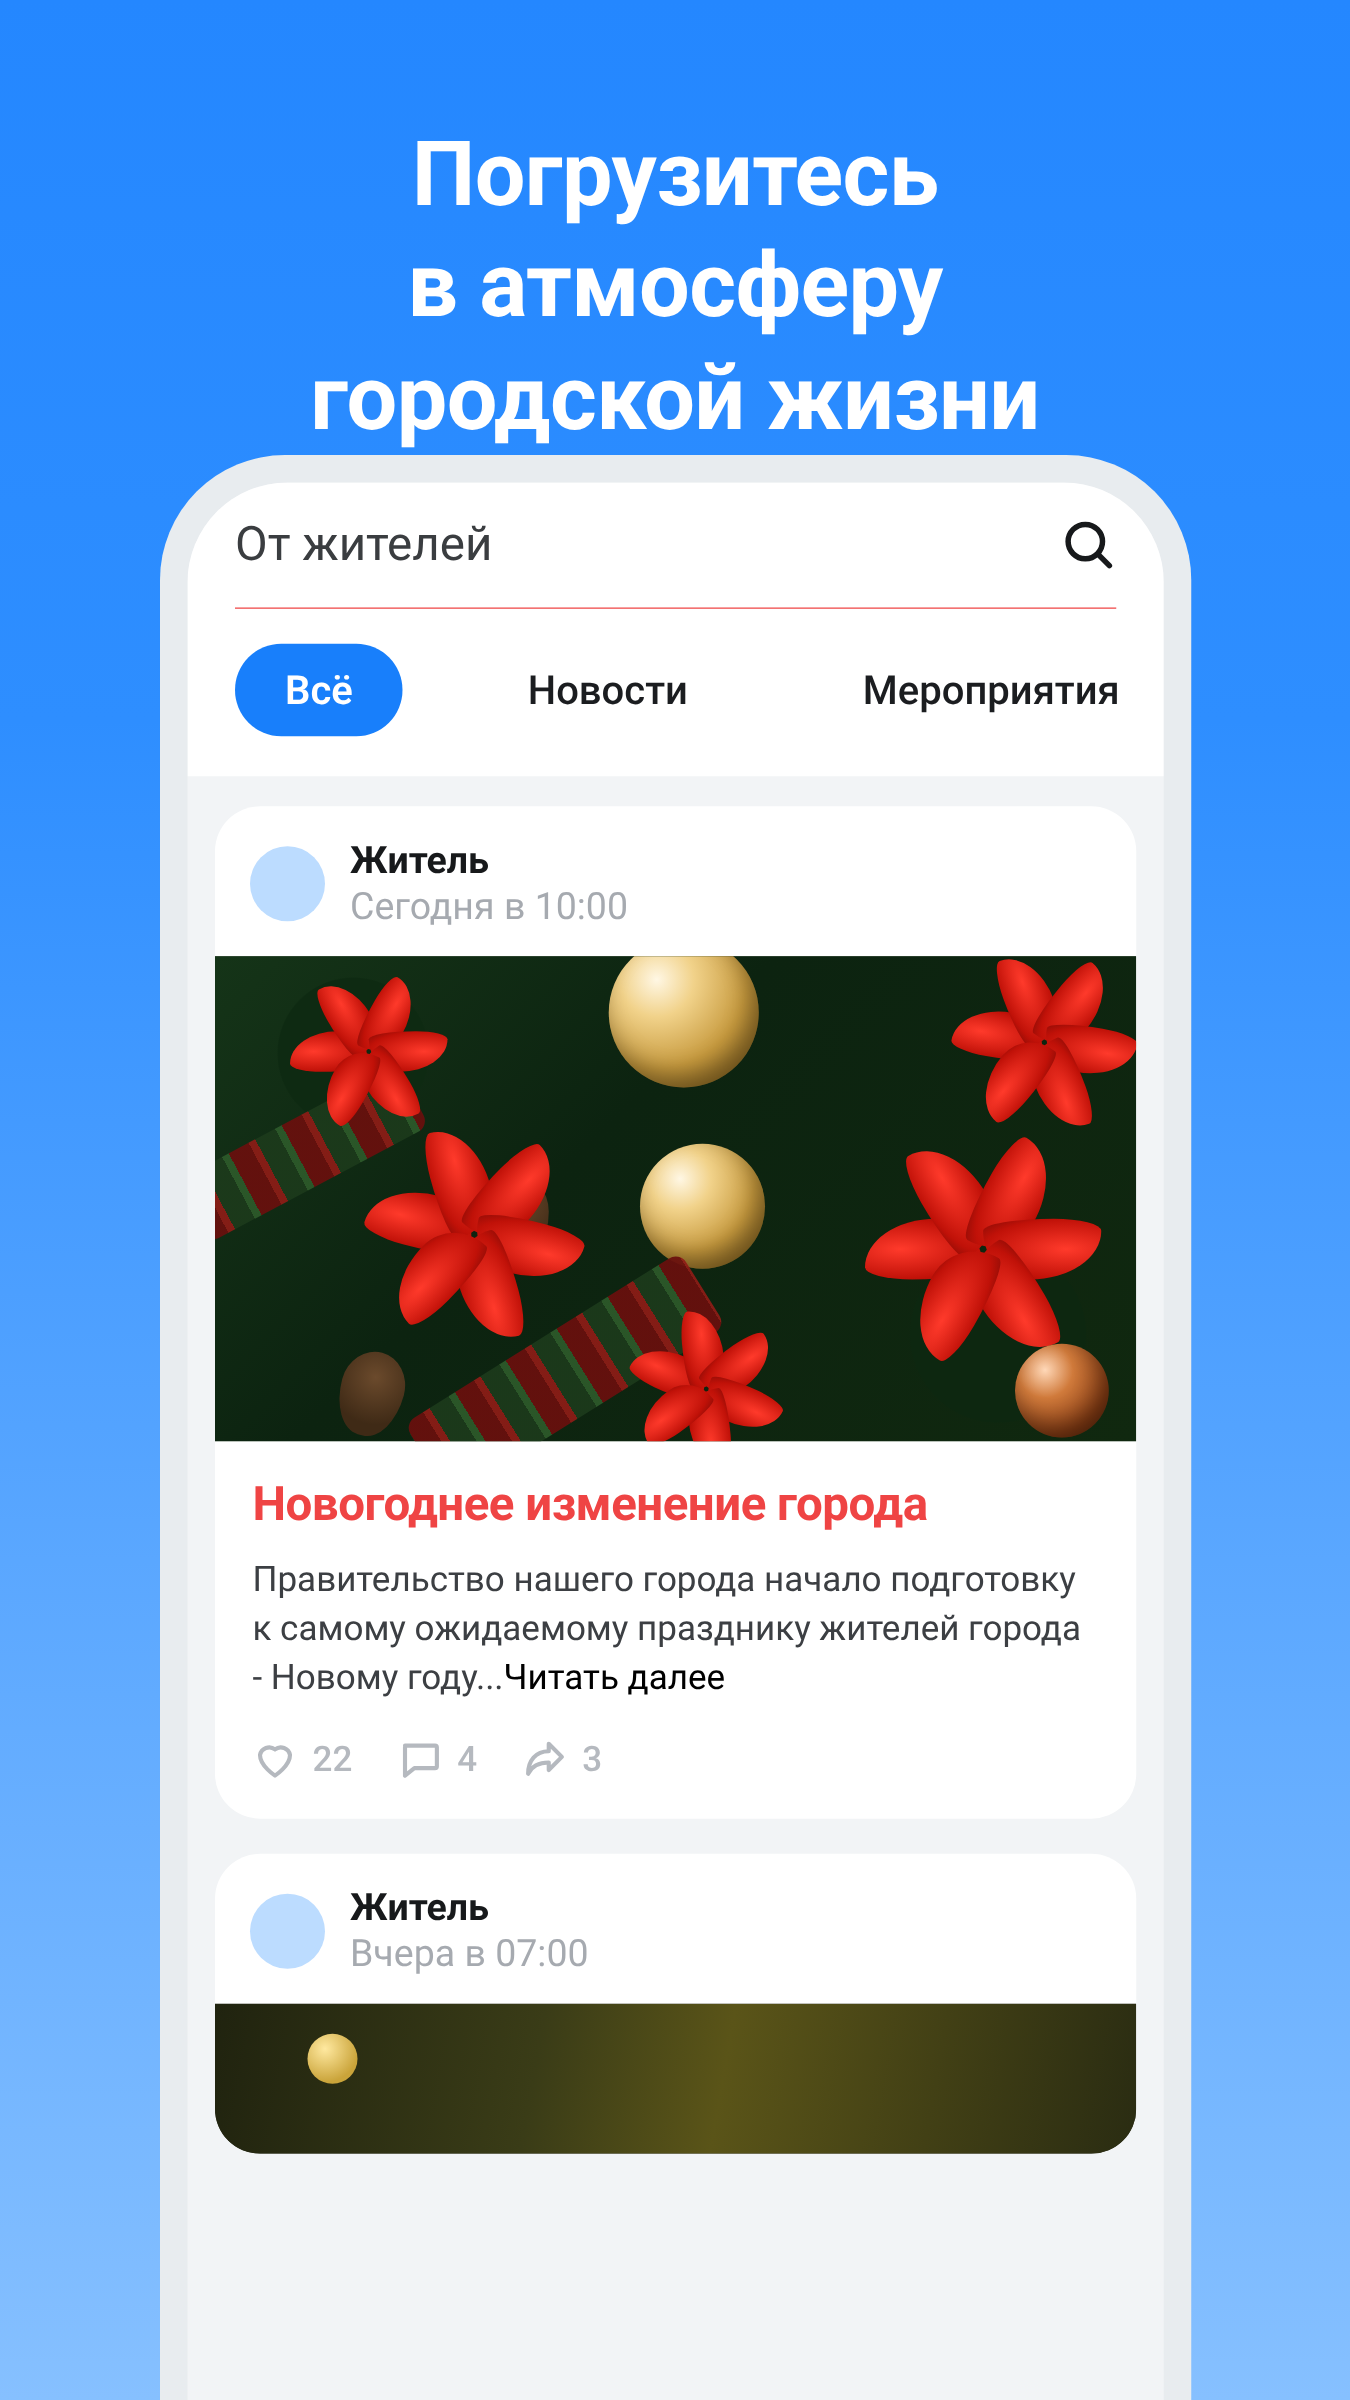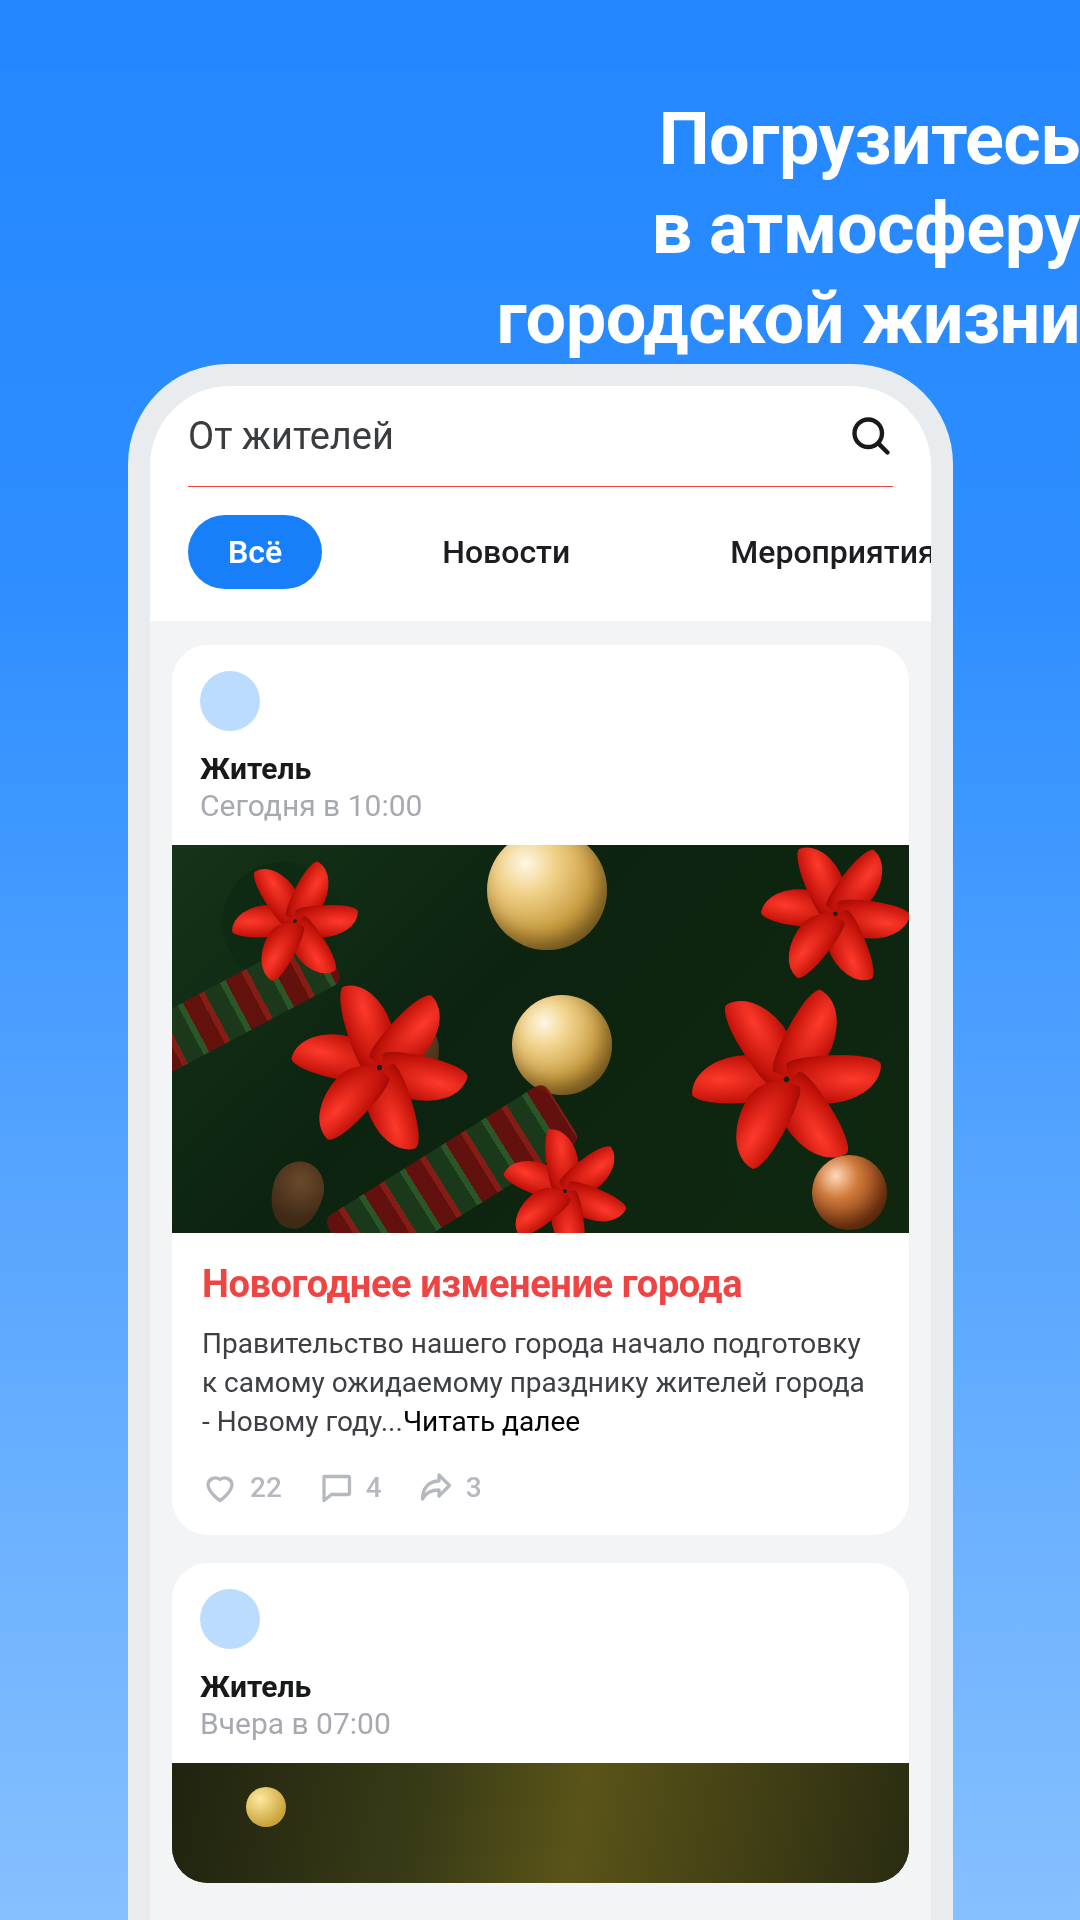--- a/index.html
+++ b/index.html
@@ -5,21 +5,21 @@
   * { box-sizing: border-box; margin: 0; padding: 0; }
   html, body { width: 1080px; height: 1920px; }
   body {
     font-family: -apple-system, BlinkMacSystemFont, "Segoe UI", Roboto, Helvetica, Arial, sans-serif;
     background: linear-gradient(180deg, #2487ff 0%, #2e8eff 30%, #86c0ff 100%);
     overflow: hidden;
   }
   .promo-stage { width: 1080px; height: 1920px; position: relative; }
   .promo-title {
     position: absolute; top: 95px; left: 0; right: 0;
-    text-align: right; color: #fff; font-size: 72px; font-weight: 700;
+    text-align: center; color: #fff; font-size: 72px; font-weight: 700;
     line-height: 1.24; letter-spacing: -0.5px;
   }
   .phone-frame {
     position: absolute; left: 128px; top: 364px;
     width: 825px; height: 1560px;
     background: #e8ecef; border-radius: 100px 100px 0 0;
     padding: 22px 22px 0 22px;
   }
   .phone-screen {
     width: 100%; height: 100%;
@@ -30,34 +30,34 @@
     background: #fff; padding: 28px 38px 0 38px;
   }
   .header-row {
     display: flex; align-items: center; justify-content: space-between;
     padding-bottom: 28px; border-bottom: 1px solid #ef4444;
   }
   .header-title { font-size: 38px; font-weight: 400; color: #3a3d40; }
   .search-icon { width: 44px; height: 44px; }
   .search-icon svg { width: 100%; height: 100%; }
   .tabs-row {
-    display: flex; align-items: center; gap: 80px;
+    display: flex; align-items: center; gap: 60px;
     padding: 28px 0 32px 0;
   }
   .tab-chip {
     font-size: 32px; font-weight: 500; color: #1b1d20;
     padding: 18px 40px; border-radius: 50px; cursor: pointer;
   }
   .tab-chip.active { background: #187ffb; color: #fff; font-weight: 600; }
   .feed { padding: 24px 22px 0 22px; }
   .card {
     background: #fff; border-radius: 36px; overflow: hidden;
     margin-bottom: 28px;
   }
-  .card-header { display: flex; align-items: flex-start; gap: 20px; padding: 26px 28px 22px 28px; flex-direction: column; }
+  .card-header { display: flex; align-items: center; gap: 20px; padding: 26px 28px 22px 28px; }
   .avatar { width: 60px; height: 60px; border-radius: 50%; background: #bcdcff; flex-shrink: 0; }
   .author-block { display: flex; flex-direction: column; }
   .author-name { font-size: 30px; font-weight: 700; color: #17191b; }
   .post-time { font-size: 30px; color: #a6aab0; margin-top: 2px; }
   .card-image { width: 100%; height: 388px; position: relative; overflow: hidden; background: #143015; }
   .card-body { padding: 28px 30px 30px 30px; }
   .card-title { font-size: 38px; font-weight: 700; color: #ef4444; line-height: 1.22; margin-bottom: 18px; letter-spacing: -0.4px; }
   .card-excerpt { font-size: 28px; color: #3c3f43; line-height: 1.38; }
   .read-more { color: #000000; }
   .card-actions { display: flex; align-items: center; gap: 36px; padding-top: 28px; }

